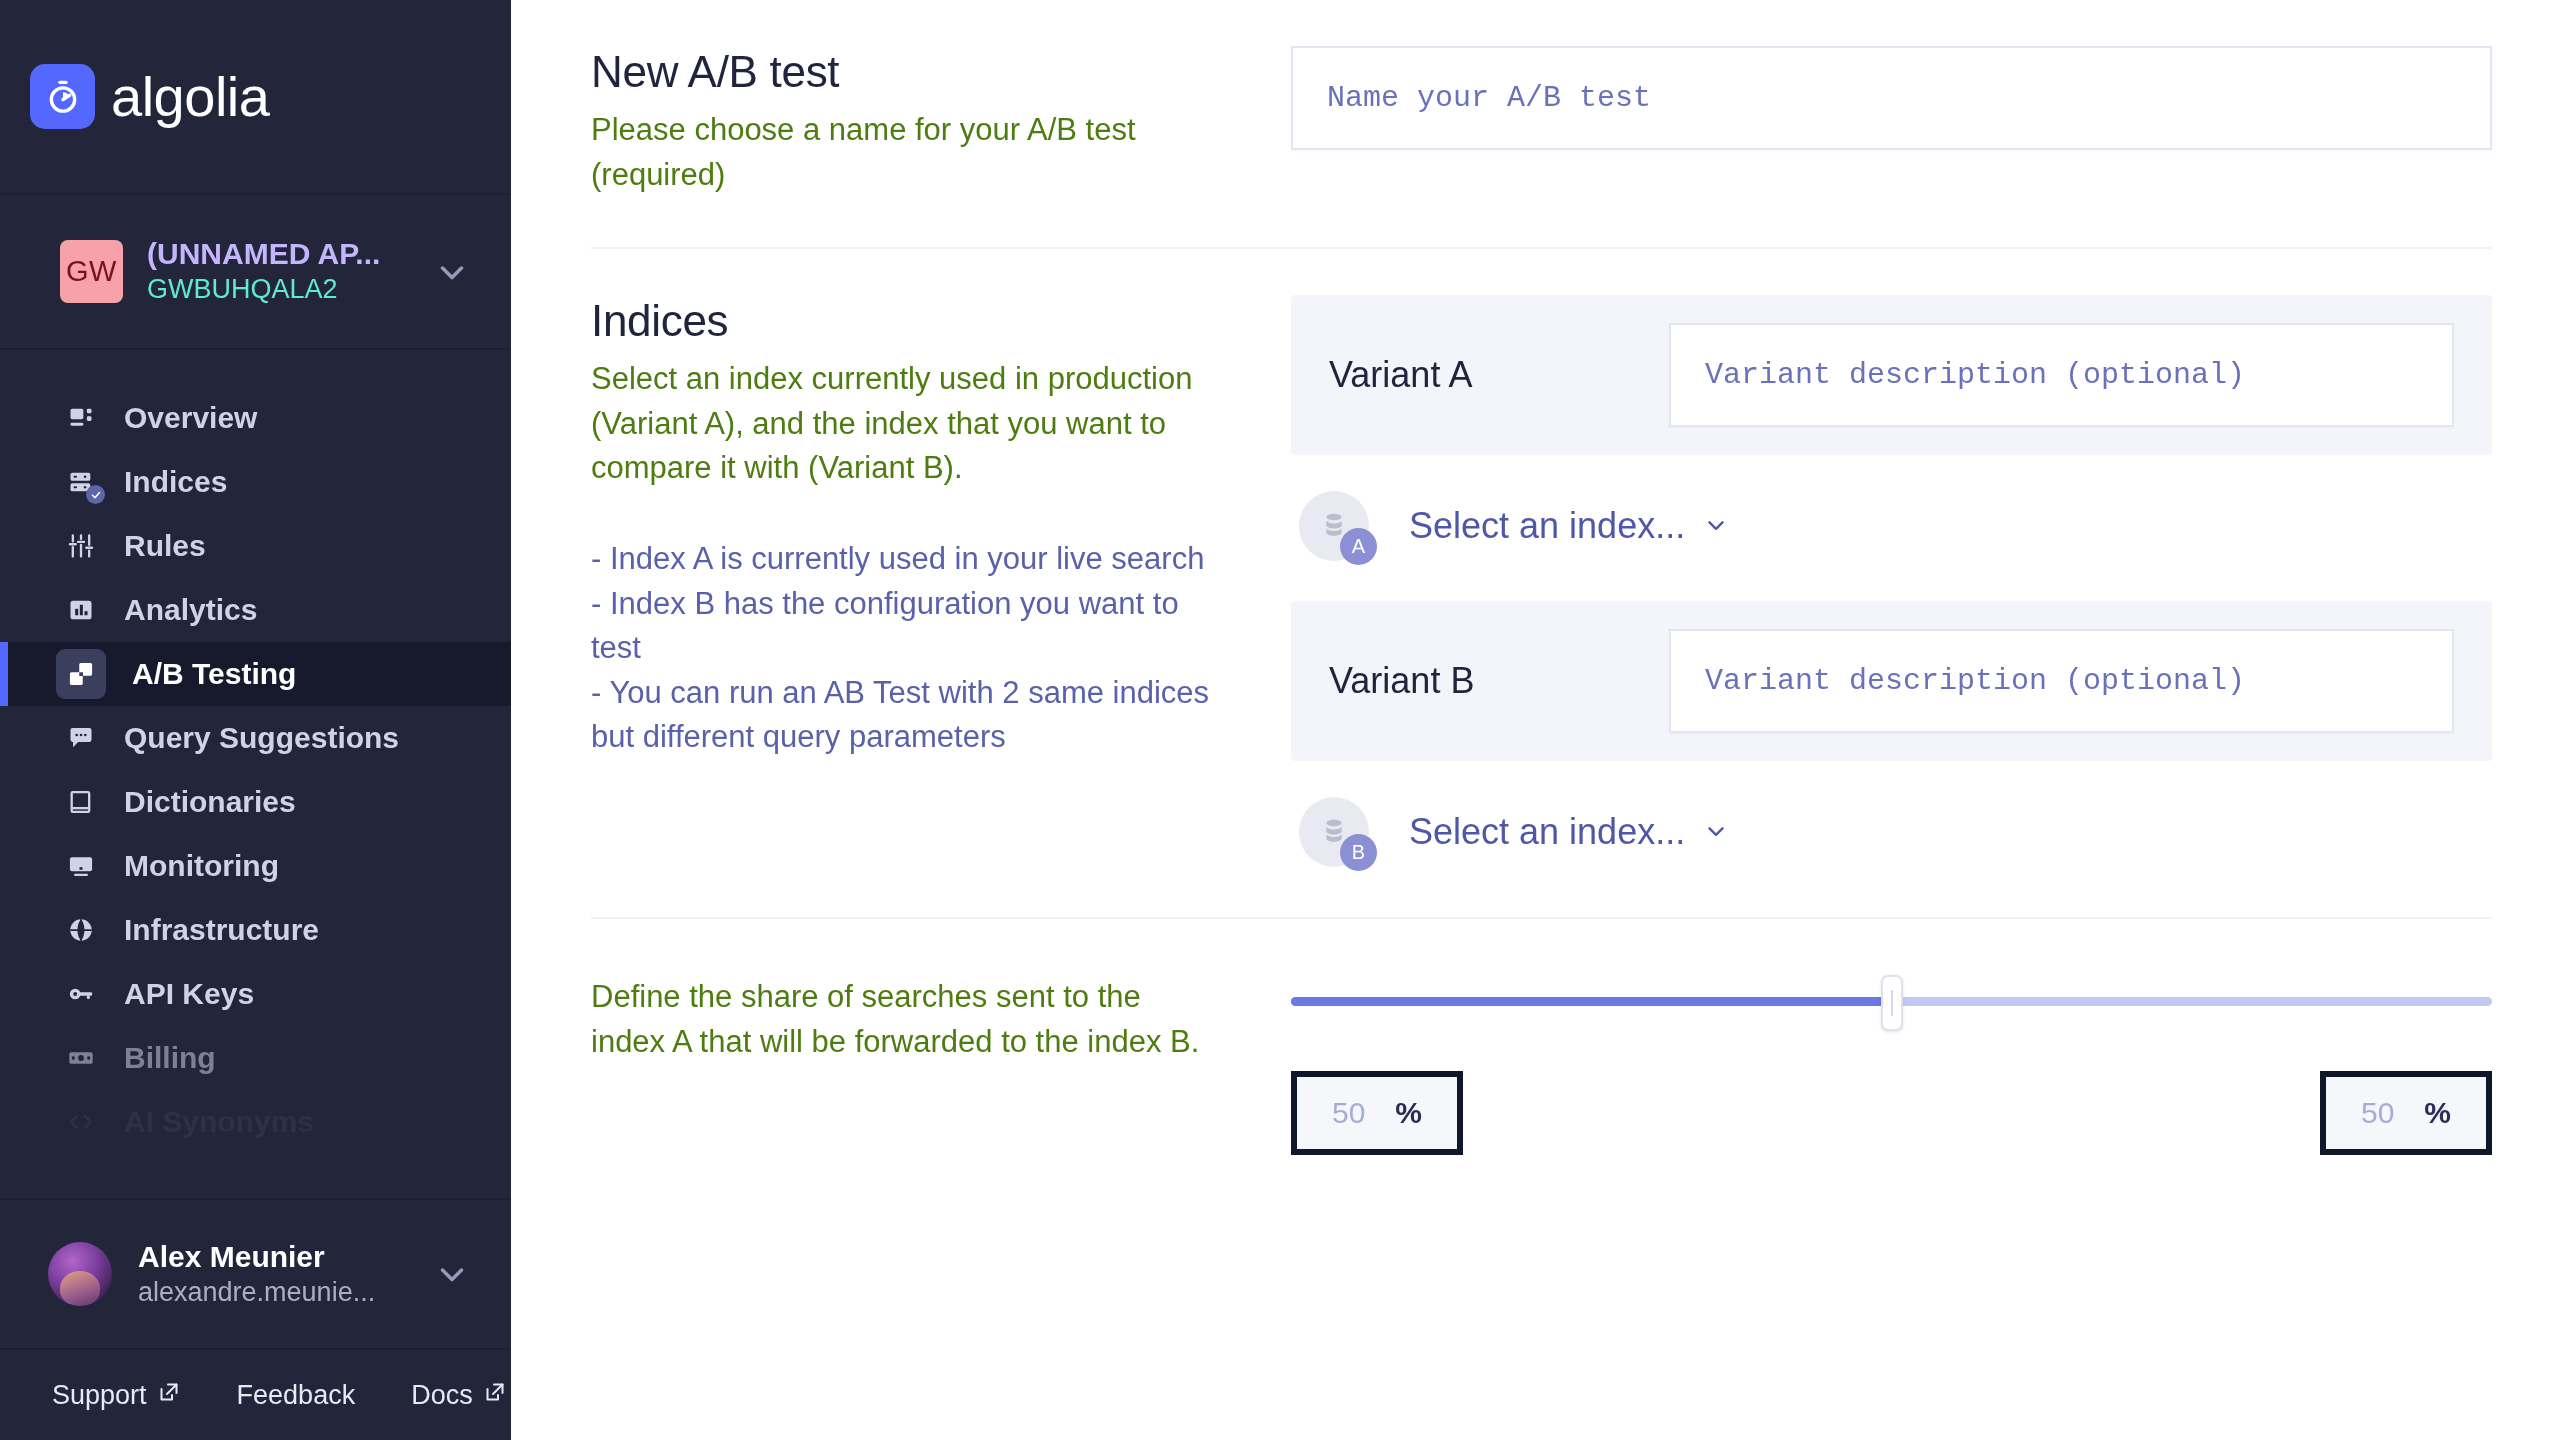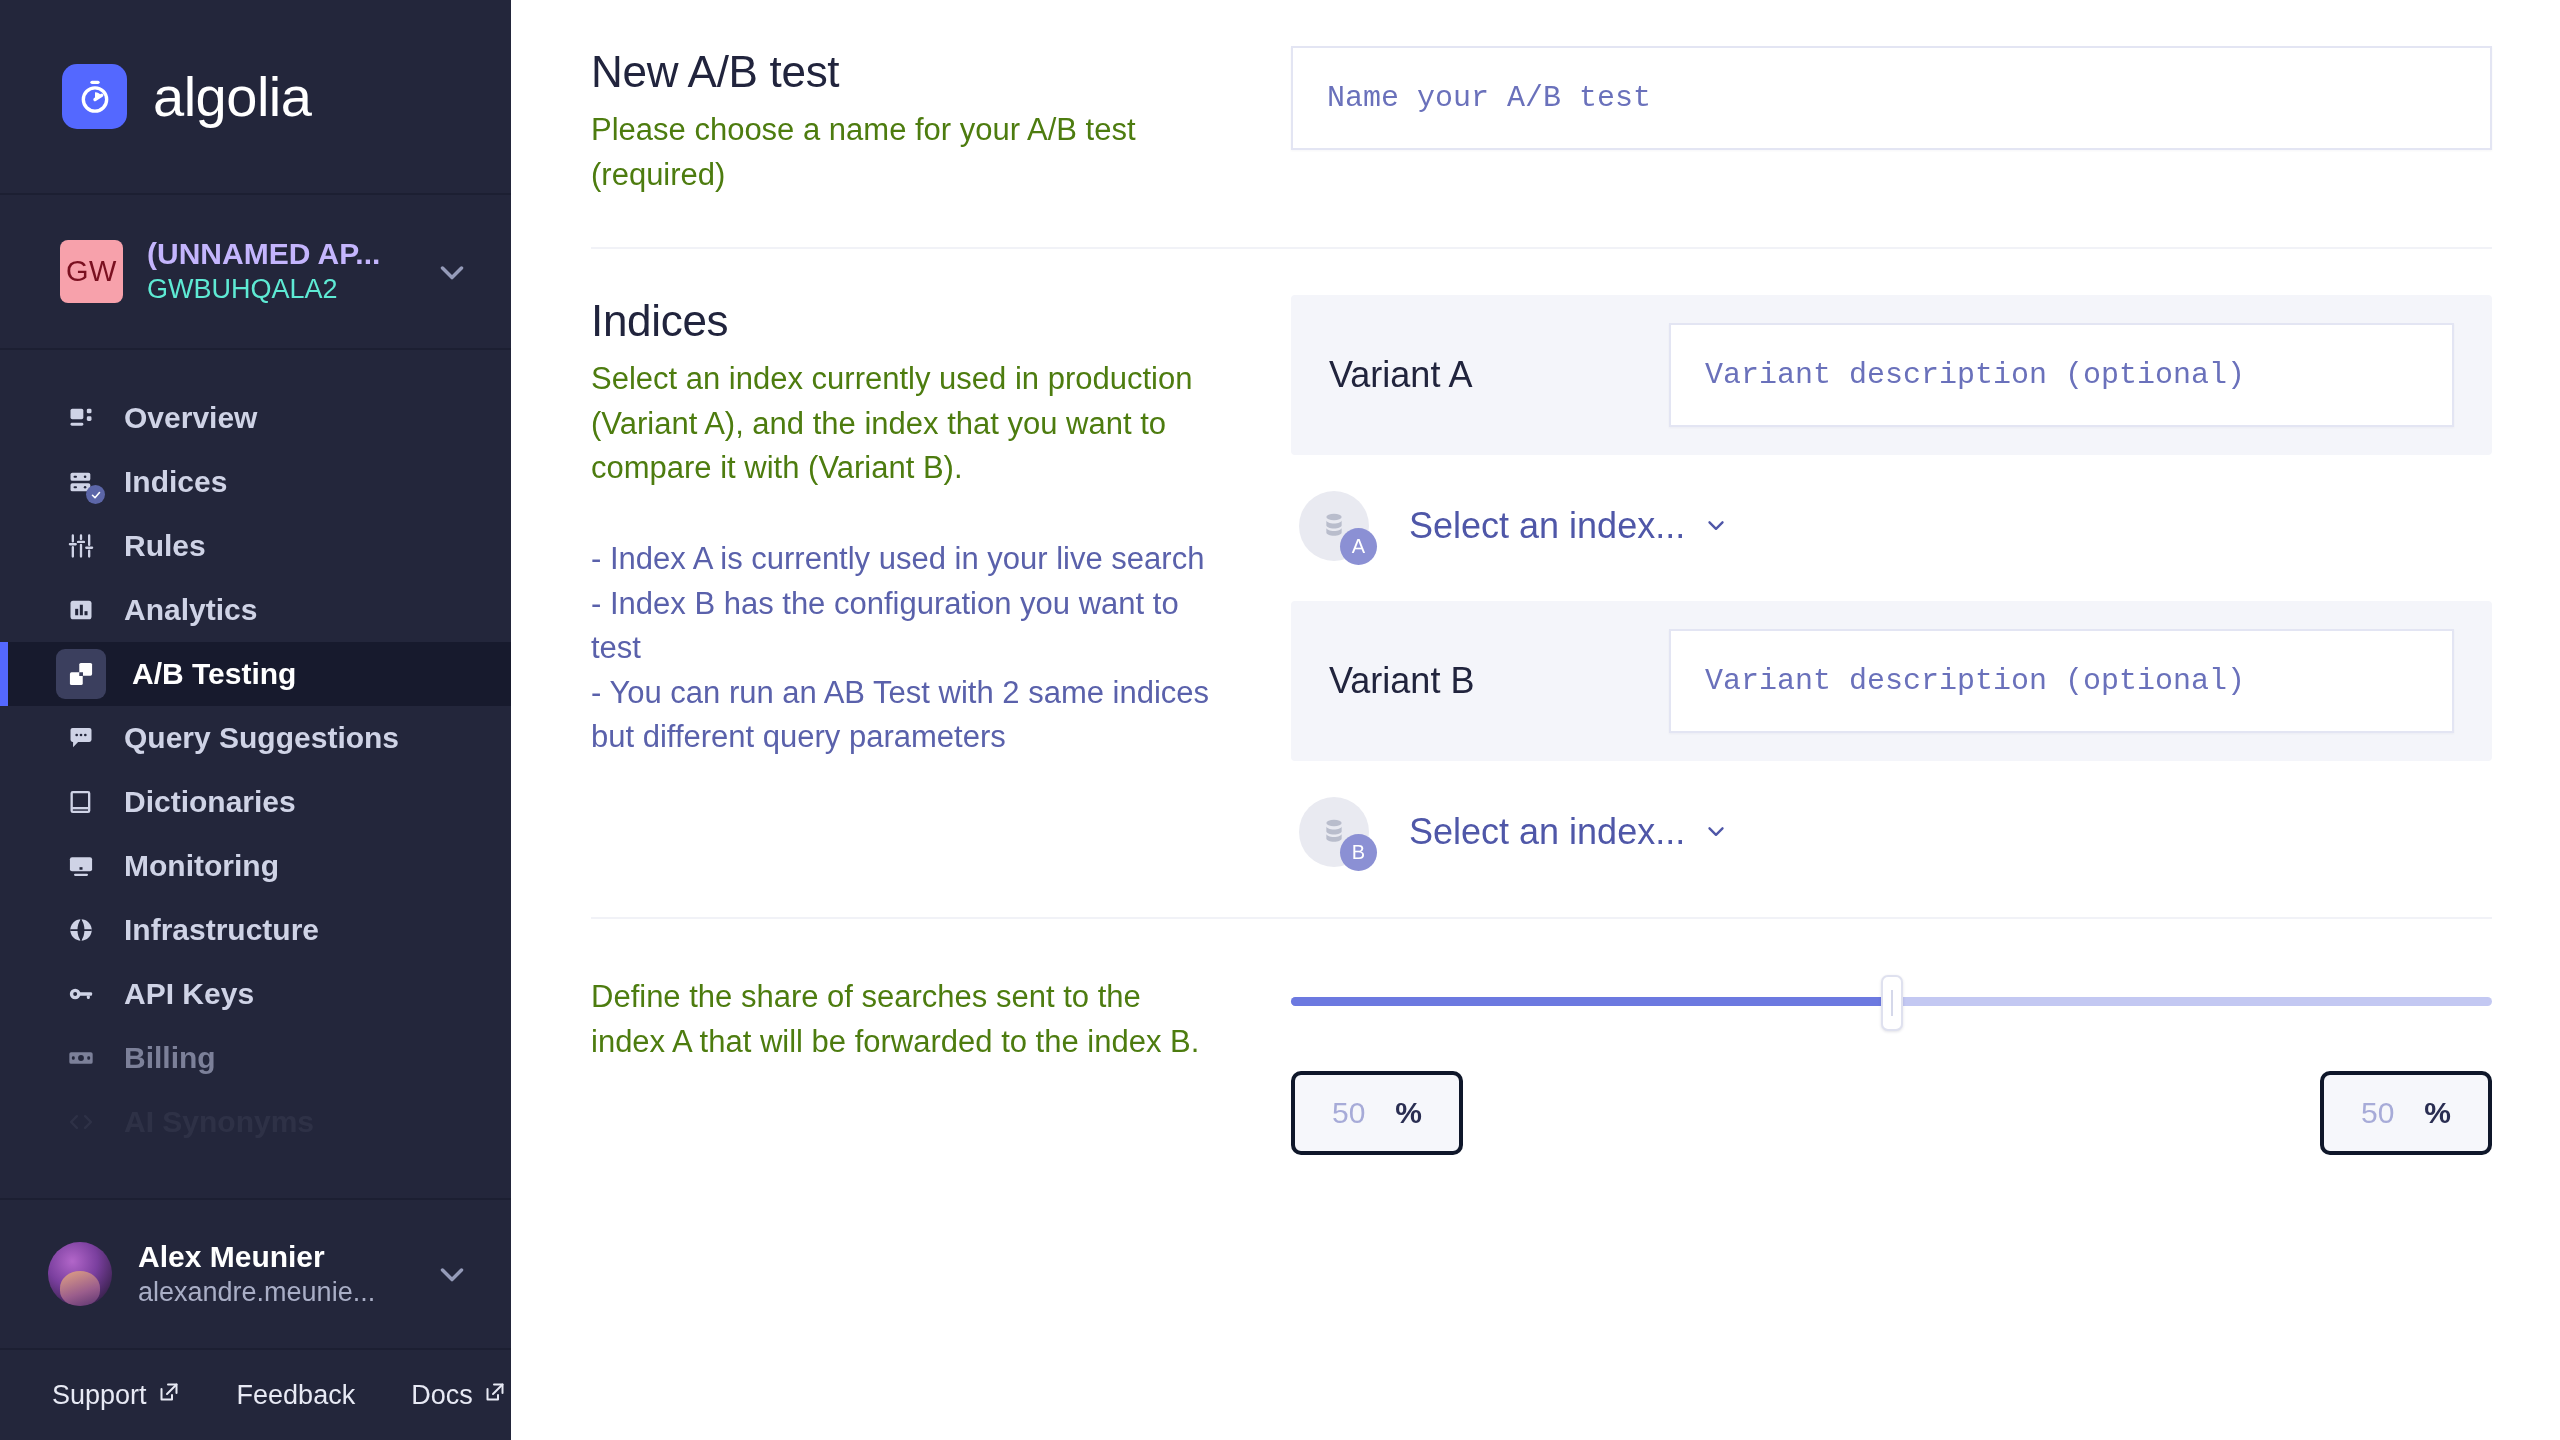--- a/index.html
+++ b/index.html
@@ -15,21 +15,21 @@
   .sidebar {
     width: 511px; flex: 0 0 511px; height: 1440px;
     background: #23263b;
     display: flex; flex-direction: column;
     color: #d7daea;
     position: relative;
   }
   .sb-logo {
     height: 195px; flex: 0 0 195px;
     display: flex; align-items: center;
-    padding-left: 62px; gap: 26px;
+    padding-left: 30px; gap: 16px;
     border-bottom: 2px solid #1c1f32;
   }
   .logo-mark {
     width: 65px; height: 65px; border-radius: 15px;
     background: #5468ff;
     display: flex; align-items: center; justify-content: center;
   }
   .logo-word {
     font-size: 56px; color: #ffffff; font-weight: 400; letter-spacing: -0.5px;
   }
@@ -200,22 +200,22 @@
     position: absolute; left: 50%; top: -4px;
     width: 22px; height: 56px; margin-left: -11px;
     background: #fff; border: 2px solid #dfe1ef; border-radius: 7px;
     box-shadow: 0 1px 3px rgba(30,33,70,.13);
     display: flex; align-items: center; justify-content: center; cursor: grab;
   }
   .slider-thumb span { display:block; width: 2px; height: 26px; background:#d5d8ea; }
 
   .pct-row { display: flex; justify-content: space-between; margin-top: 46px; }
   .pct-box {
-    width: 172px; height: 84px; border-radius: 10px;
-    background: #f6f7fb; border: 4px solid #0f172a;
+    width: 172px; height: 84px; border-radius: 0;
+    background: #f6f7fb; border: 6px solid #0f172a;
     display: flex; align-items: center; justify-content: center; gap: 30px;
   }
   .pct-val { font-size: 30px; color: #a7abd8; }
   .pct-sign { font-size: 30px; color: #2a2e52; font-weight: 700; }
 </style>
 </head>
 <body>
 
 <div class="app">
 

